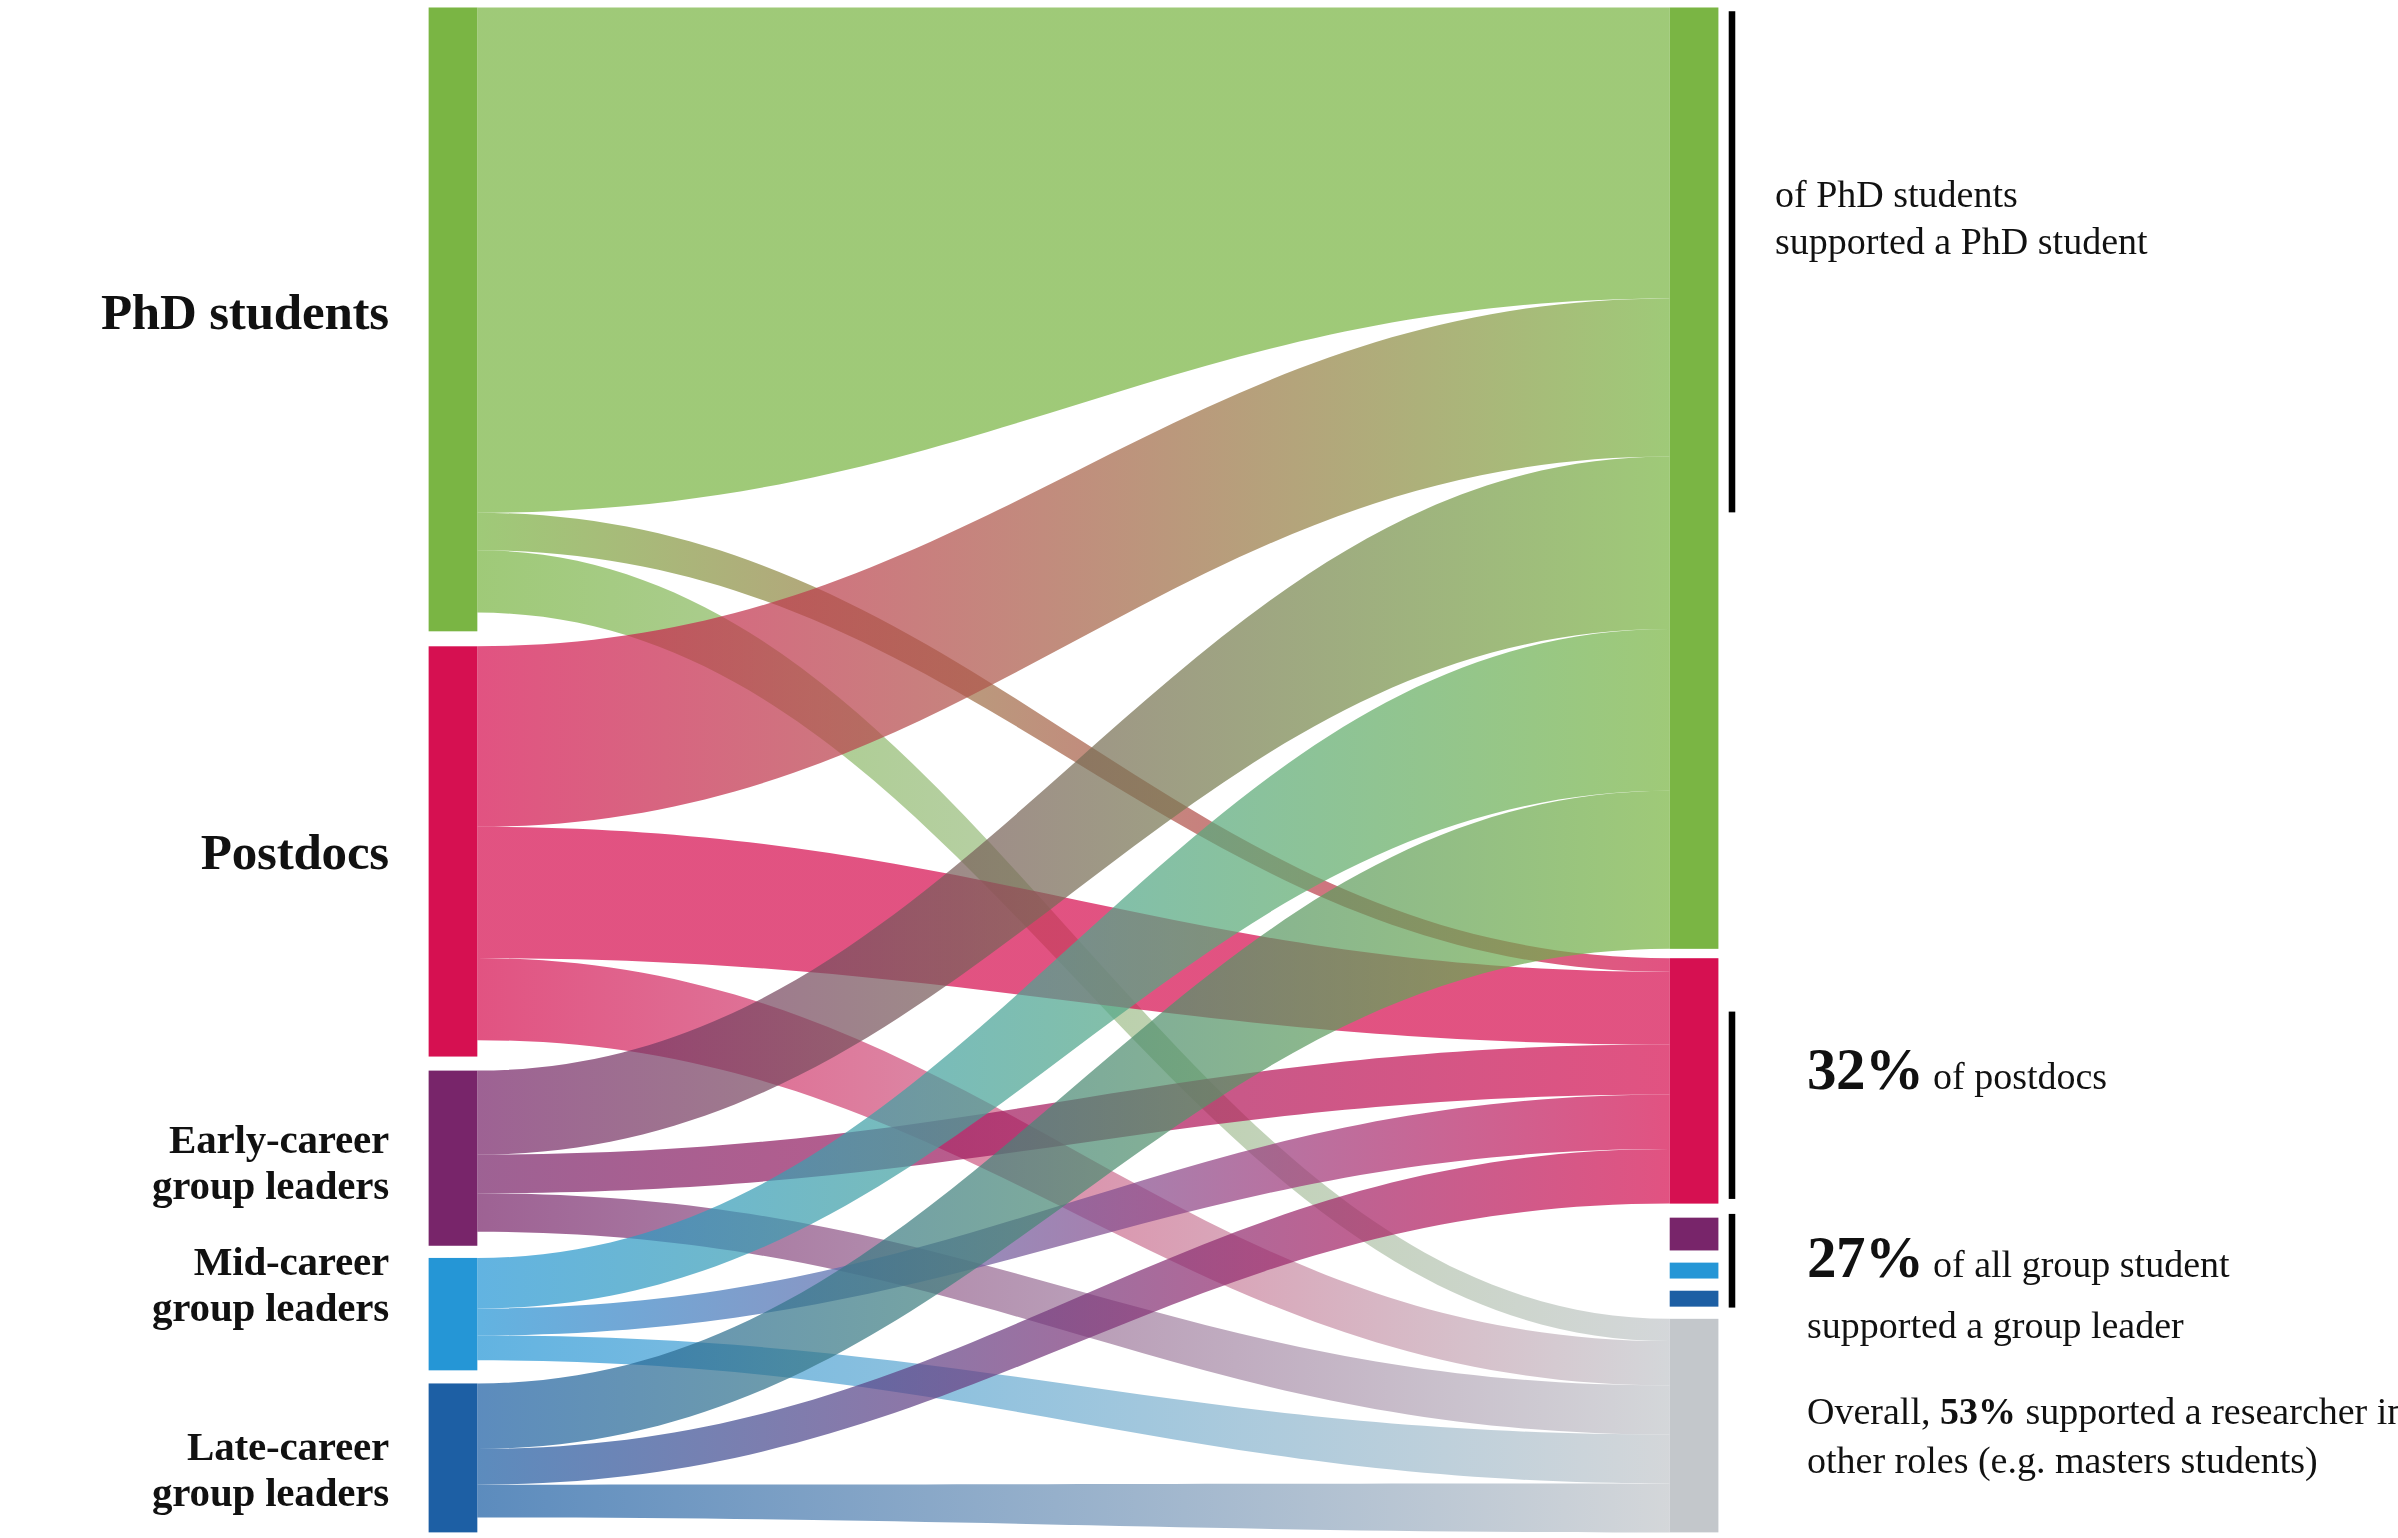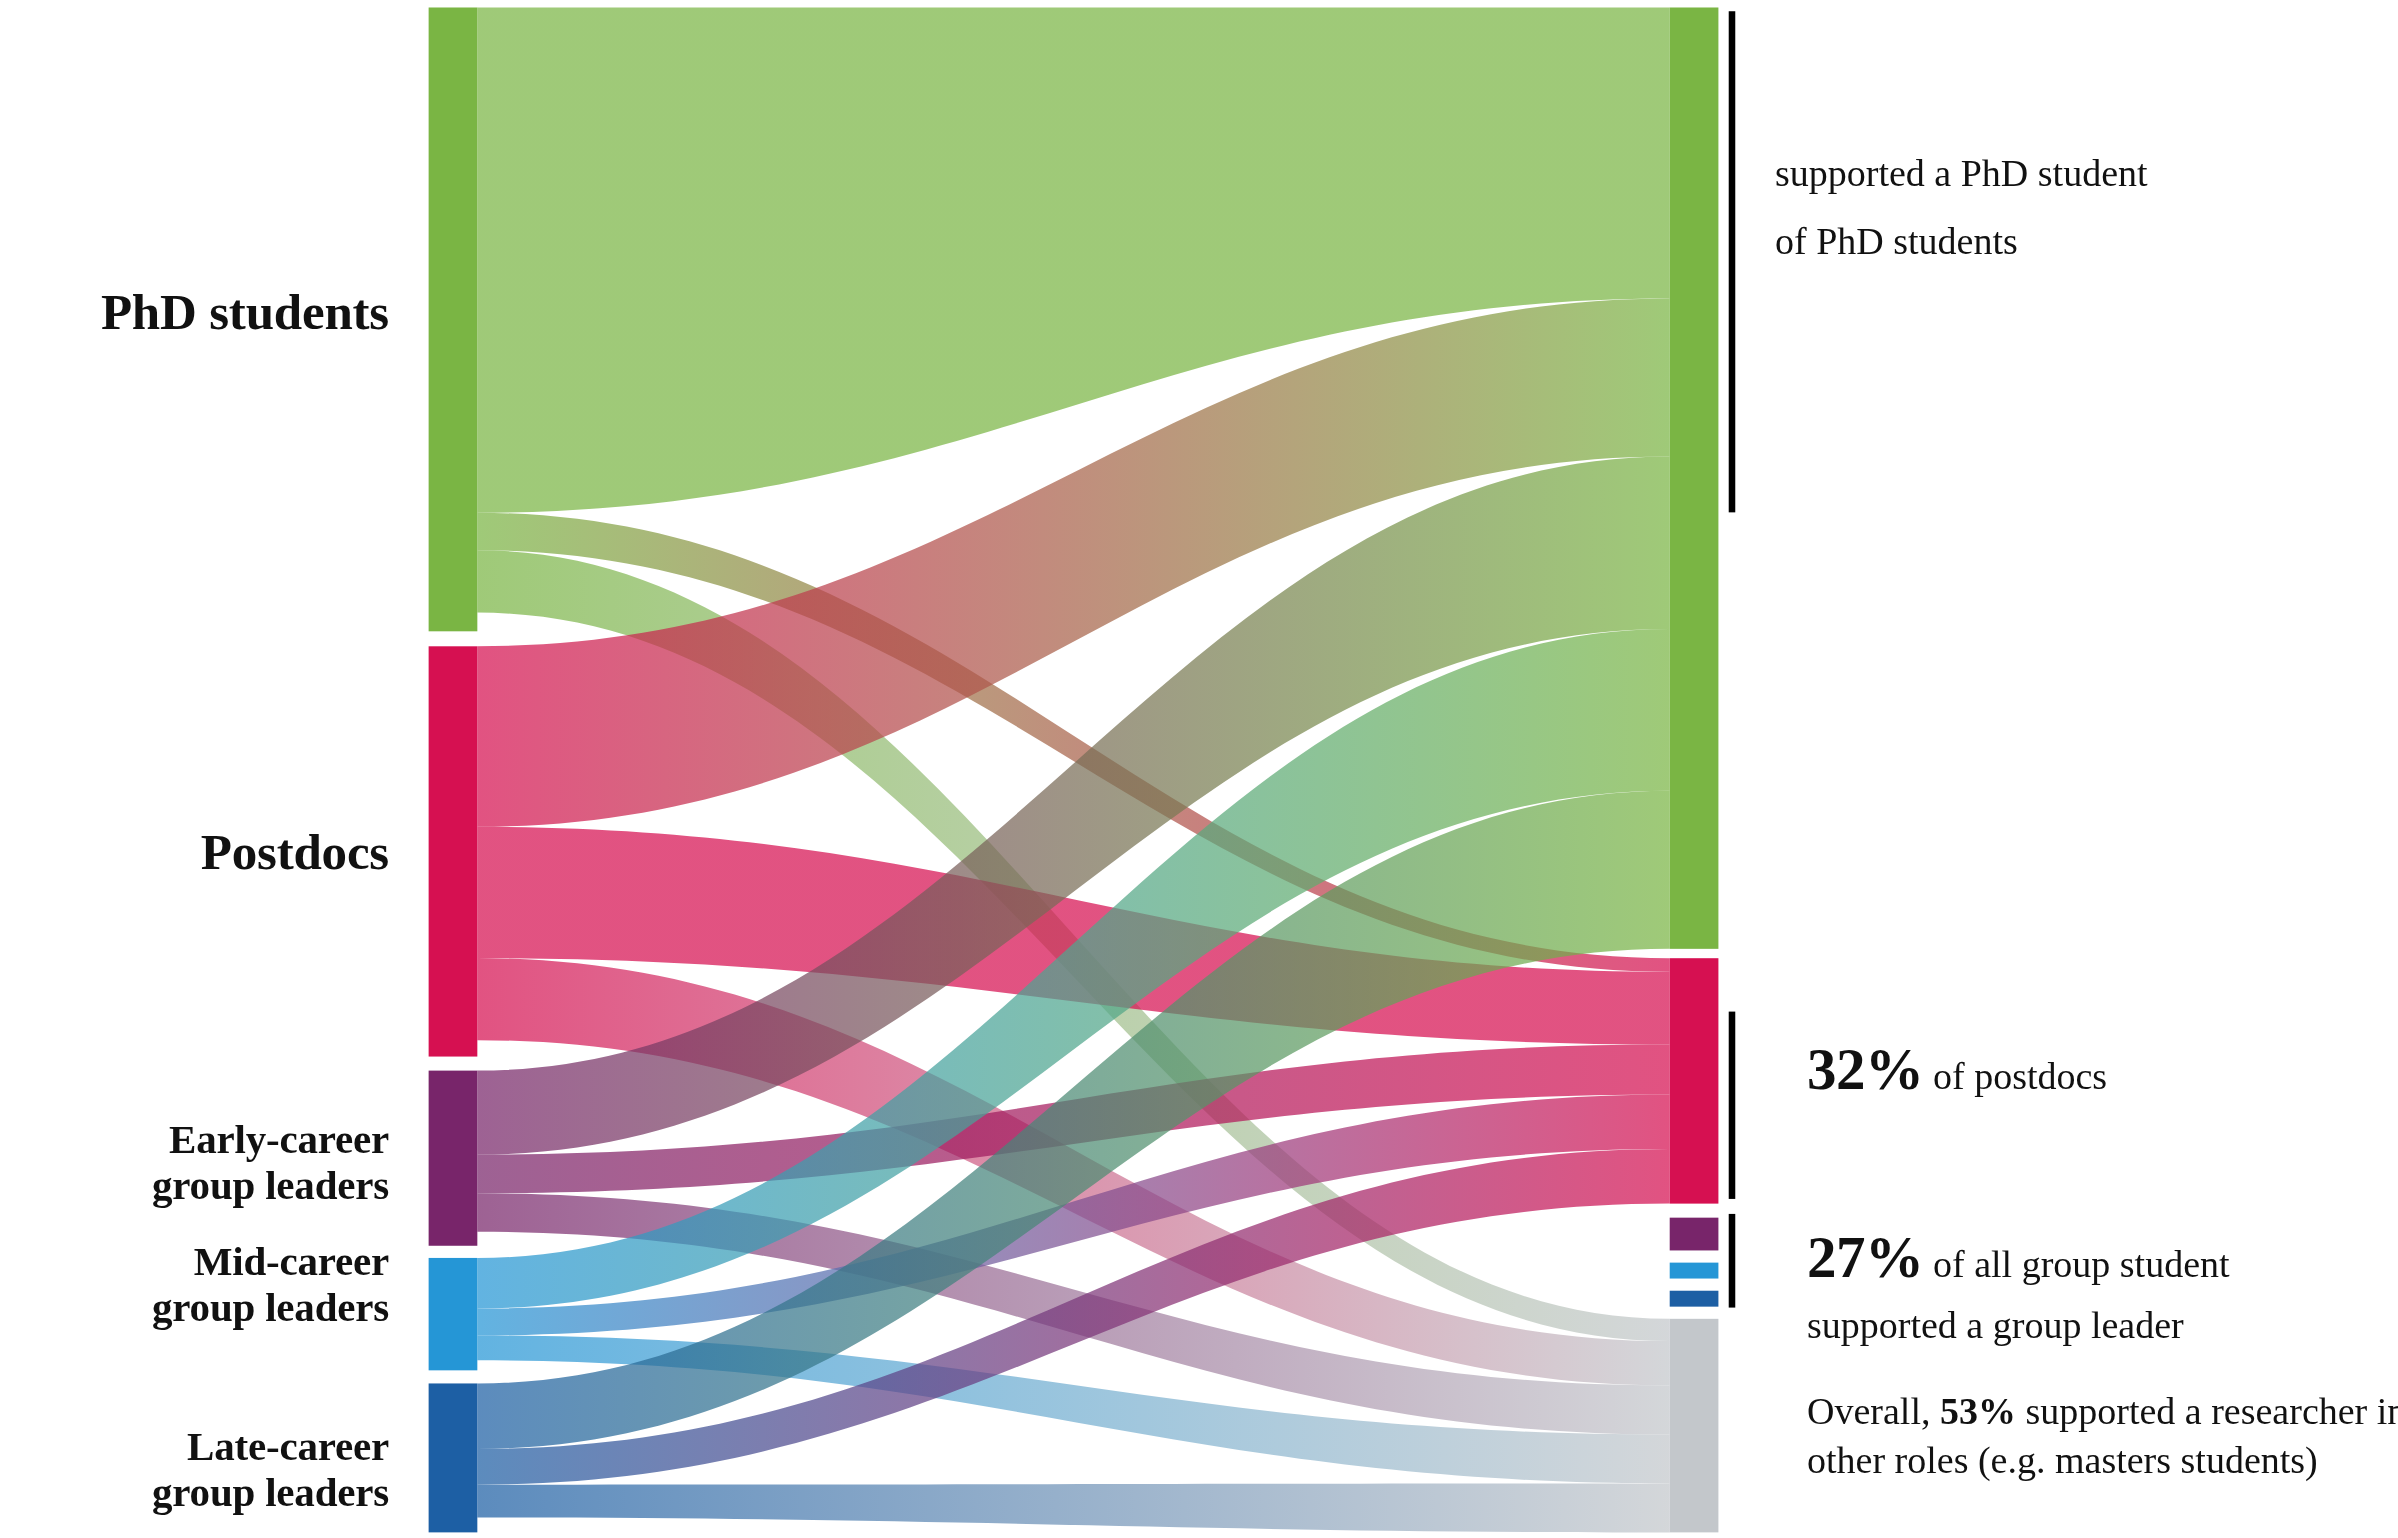--- a/index.html
+++ b/index.html
@@ -145,22 +145,22 @@
     <div>Mid-career</div>
     <div>group leaders</div>
   </div>
 
   <div class="src-label two" style="right:2010px;top:1424px;width:562px;">
     <div>Late-career</div>
     <div>group leaders</div>
   </div>
 
   <div class="anno" style="left:1775px;top:150px;width:600px;">
+    <span class="body" style="margin-top:20.6px;">of PhD students</span>
     <span class="body">supported a PhD student</span>
-    <span class="body" style="margin-top:20.6px;">of PhD students</span>
   </div>
 
   <div class="anno inlinewrap" style="left:1775px;top:1032px;width:618px;">
     <span class="inline-num">32%</span>
     <span>of postdocs</span>
   </div>
 
   <div class="anno inlinewrap" style="left:1775px;top:1220px;width:637px;">
     <span class="inline-num">27%</span>
     <span>of all group student</span>

